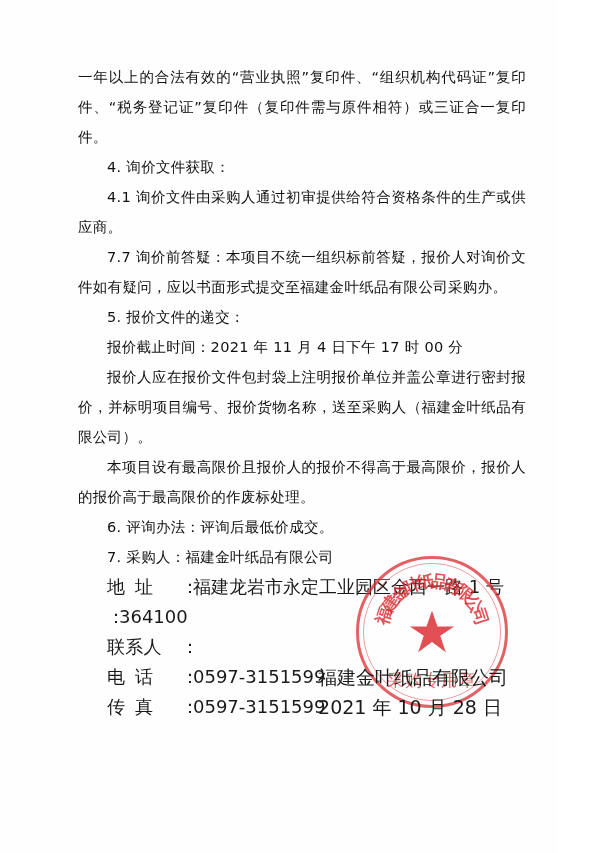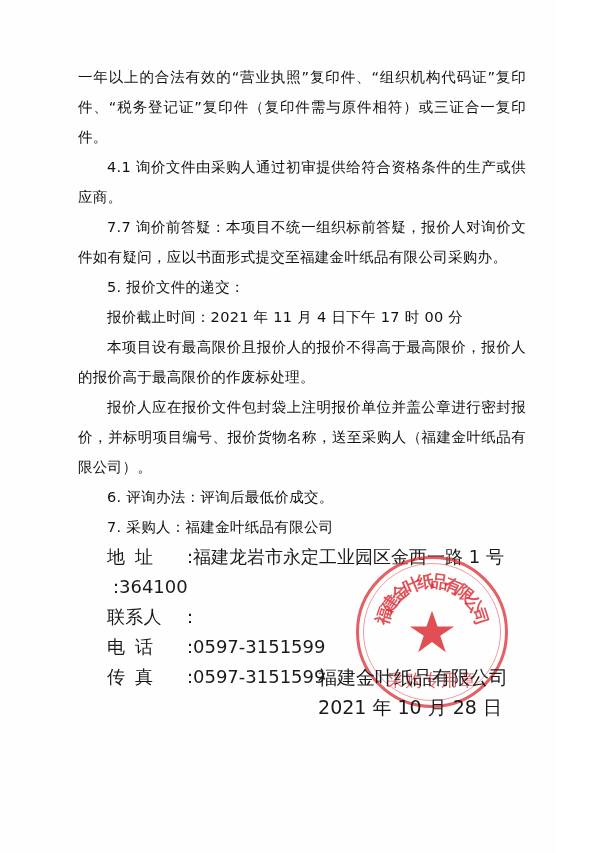--- a/index.html
+++ b/index.html
@@ -135,32 +135,33 @@
 </style>
 </head>
 <body>
 
 <div class="page">
 
   <div class="doc-body">
 
     <p class="para">一年以上的合法有效的“营业执照”复印件、“组织机构代码证”复印件、“税务登记证”复印件（复印件需与原件相符）或三证合一复印件。</p>
 
+    <p class="para indent">4. 询价文件获取：</p>
 
     <p class="para indent">4.1 询价文件由采购人通过初审提供给符合资格条件的生产或供应商。</p>
 
     <p class="para indent">7.7 询价前答疑：本项目不统一组织标前答疑，报价人对询价文件如有疑问，应以书面形式提交至福建金叶纸品有限公司采购办。</p>
 
     <p class="para indent">5. 报价文件的递交：</p>
 
     <p class="para indent">报价截止时间：2021 年 11 月 4 日下午 17 时 00 分</p>
 
+    <p class="para indent">报价人应在报价文件包封袋上注明报价单位并盖公章进行密封报价，并标明项目编号、报价货物名称，送至采购人（福建金叶纸品有限公司）。</p>
+
     <p class="para indent">本项目设有最高限价且报价人的报价不得高于最高限价，报价人的报价高于最高限价的作废标处理。</p>
-
-    <p class="para indent">报价人应在报价文件包封袋上注明报价单位并盖公章进行密封报价，并标明项目编号、报价货物名称，送至采购人（福建金叶纸品有限公司）。</p>
 
     <p class="para indent">6. 评询办法：评询后最低价成交。</p>
 
     <p class="para indent">7. 采购人：福建金叶纸品有限公司</p>
 
     <div class="kv-row">
       <span class="kv-label">地址</span>
       <span class="kv-sep">：</span>
       <span class="kv-val">福建龙岩市永定工业园区金西一路 1 号</span>
     </div>

